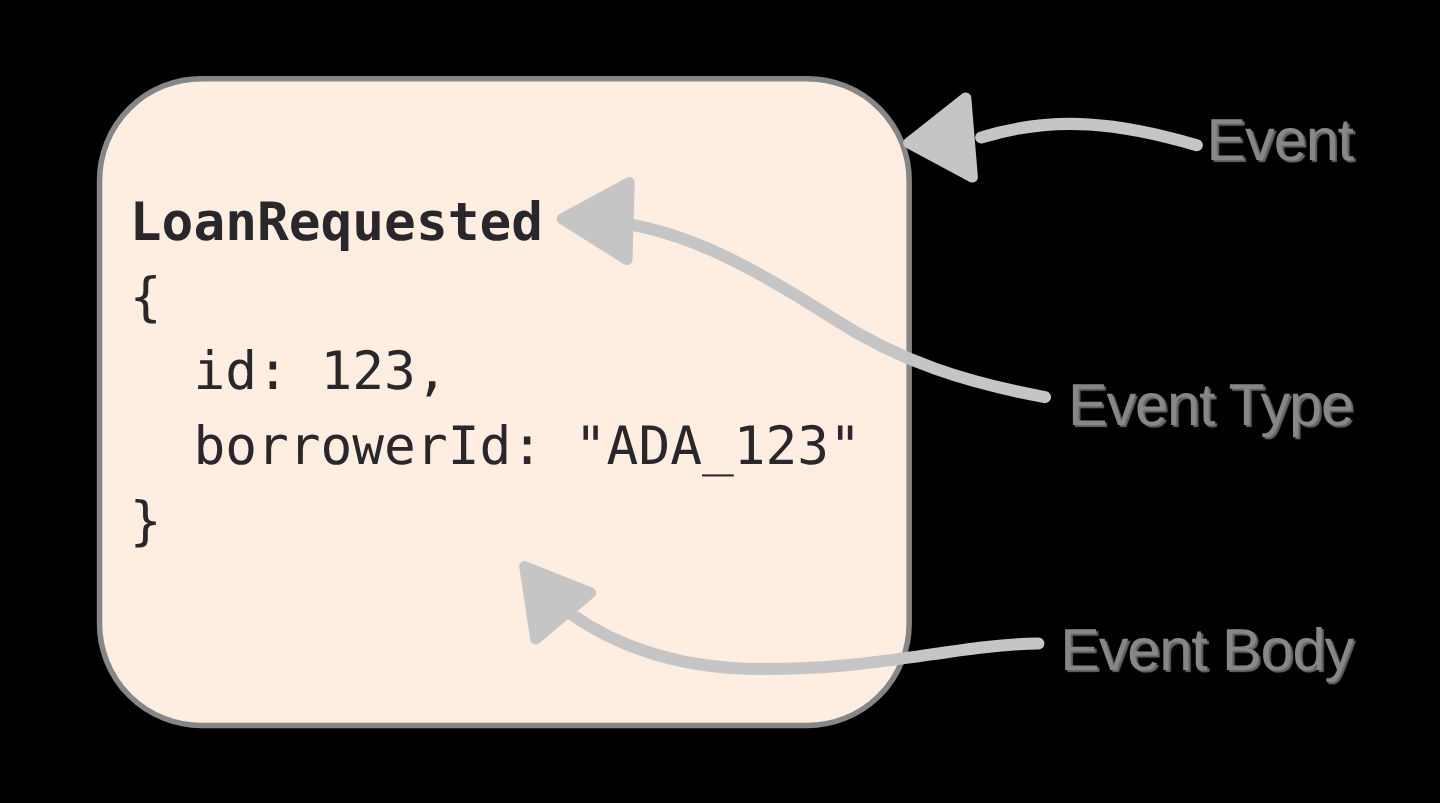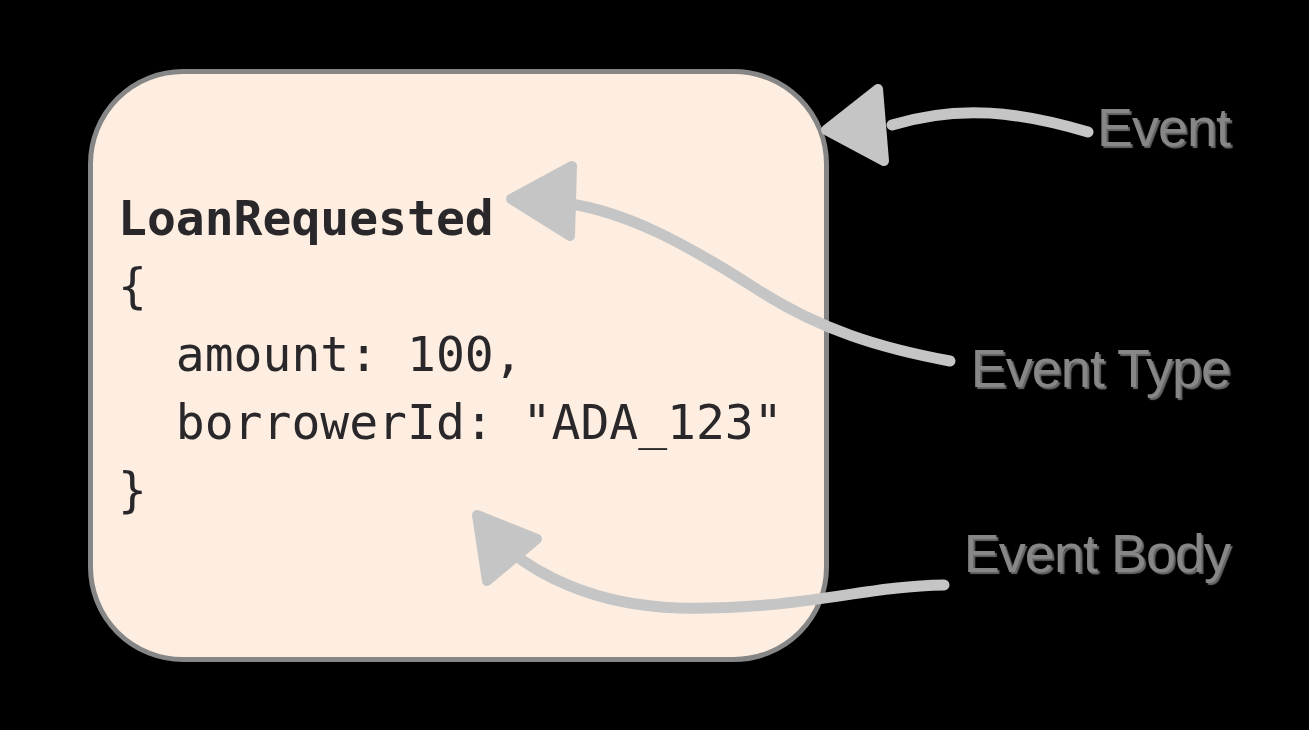--- a/index.html
+++ b/index.html
@@ -32,21 +32,20 @@
     margin: 0;
     font-family: "DejaVu Sans Mono", "Liberation Mono", monospace;
     font-size: 48px;
     line-height: 68px;
     color: #29272a;
     white-space: pre;
   }
   .code-title {
     display: block;
     font-weight: bold;
-    margin-top: 16px;
   }
   .code-line {
     display: block;
     white-space: pre;
   }
   .arrow-layer {
     position: absolute;
     left: 0;
     top: 0;
     width: 1309px;
@@ -58,28 +57,28 @@
     right: 79px;
     font-size: 54px;
     line-height: 1;
     letter-spacing: -1px;
     color: #878787;
     text-shadow: 2px 2px 1px rgba(205,205,205,0.5);
     white-space: nowrap;
   }
   #label-event { top: 100px; margin-left: 37px; }
   #label-event-type { top: 330px; margin-top: 11px; }
-  #label-event-body { top: 526px; }
+  #label-event-body { top: 564px; }
 </style>
 </head>
 <body>
 
 <div class="event-card"></div>
 
-<pre class="event-code"><span class="code-title">LoanRequested</span><span class="code-line">{</span><span class="code-line">  amount: 100,</span><span class="code-line">  borrowerId: "ADA_123"</span><span class="code-line">}</span></pre>
+<pre class="event-code"><span class="code-title">LoanRequested</span><span class="code-line">{</span><span class="code-line">  id: 123,</span><span class="code-line">  borrowerId: "ADA_123"</span><span class="code-line">}</span></pre>
 
 <svg class="arrow-layer" viewBox="0 0 1309 730" xmlns="http://www.w3.org/2000/svg">
 
   <path d="M 1088 132 C 1020 112, 960 104, 892 125" fill="none" stroke="#c5c5c5" stroke-width="11" stroke-linecap="round"></path>
   <polygon points="826,130 878,89 884,161" fill="#c5c5c5" stroke="#c5c5c5" stroke-width="10" stroke-linejoin="round"></polygon>
 
   <path d="M 950 361 C 880 348, 820 330, 755 288 C 680 240, 625 212, 566 203" fill="none" stroke="#c5c5c5" stroke-width="11" stroke-linecap="round"></path>
   <polygon points="511,199 572,166 570,236" fill="#c5c5c5" stroke="#c5c5c5" stroke-width="10" stroke-linejoin="round"></polygon>
 
   <path d="M 944 585 C 865 586, 795 611, 678 608 C 590 605, 535 572, 506 548" fill="none" stroke="#c5c5c5" stroke-width="11" stroke-linecap="round"></path>

